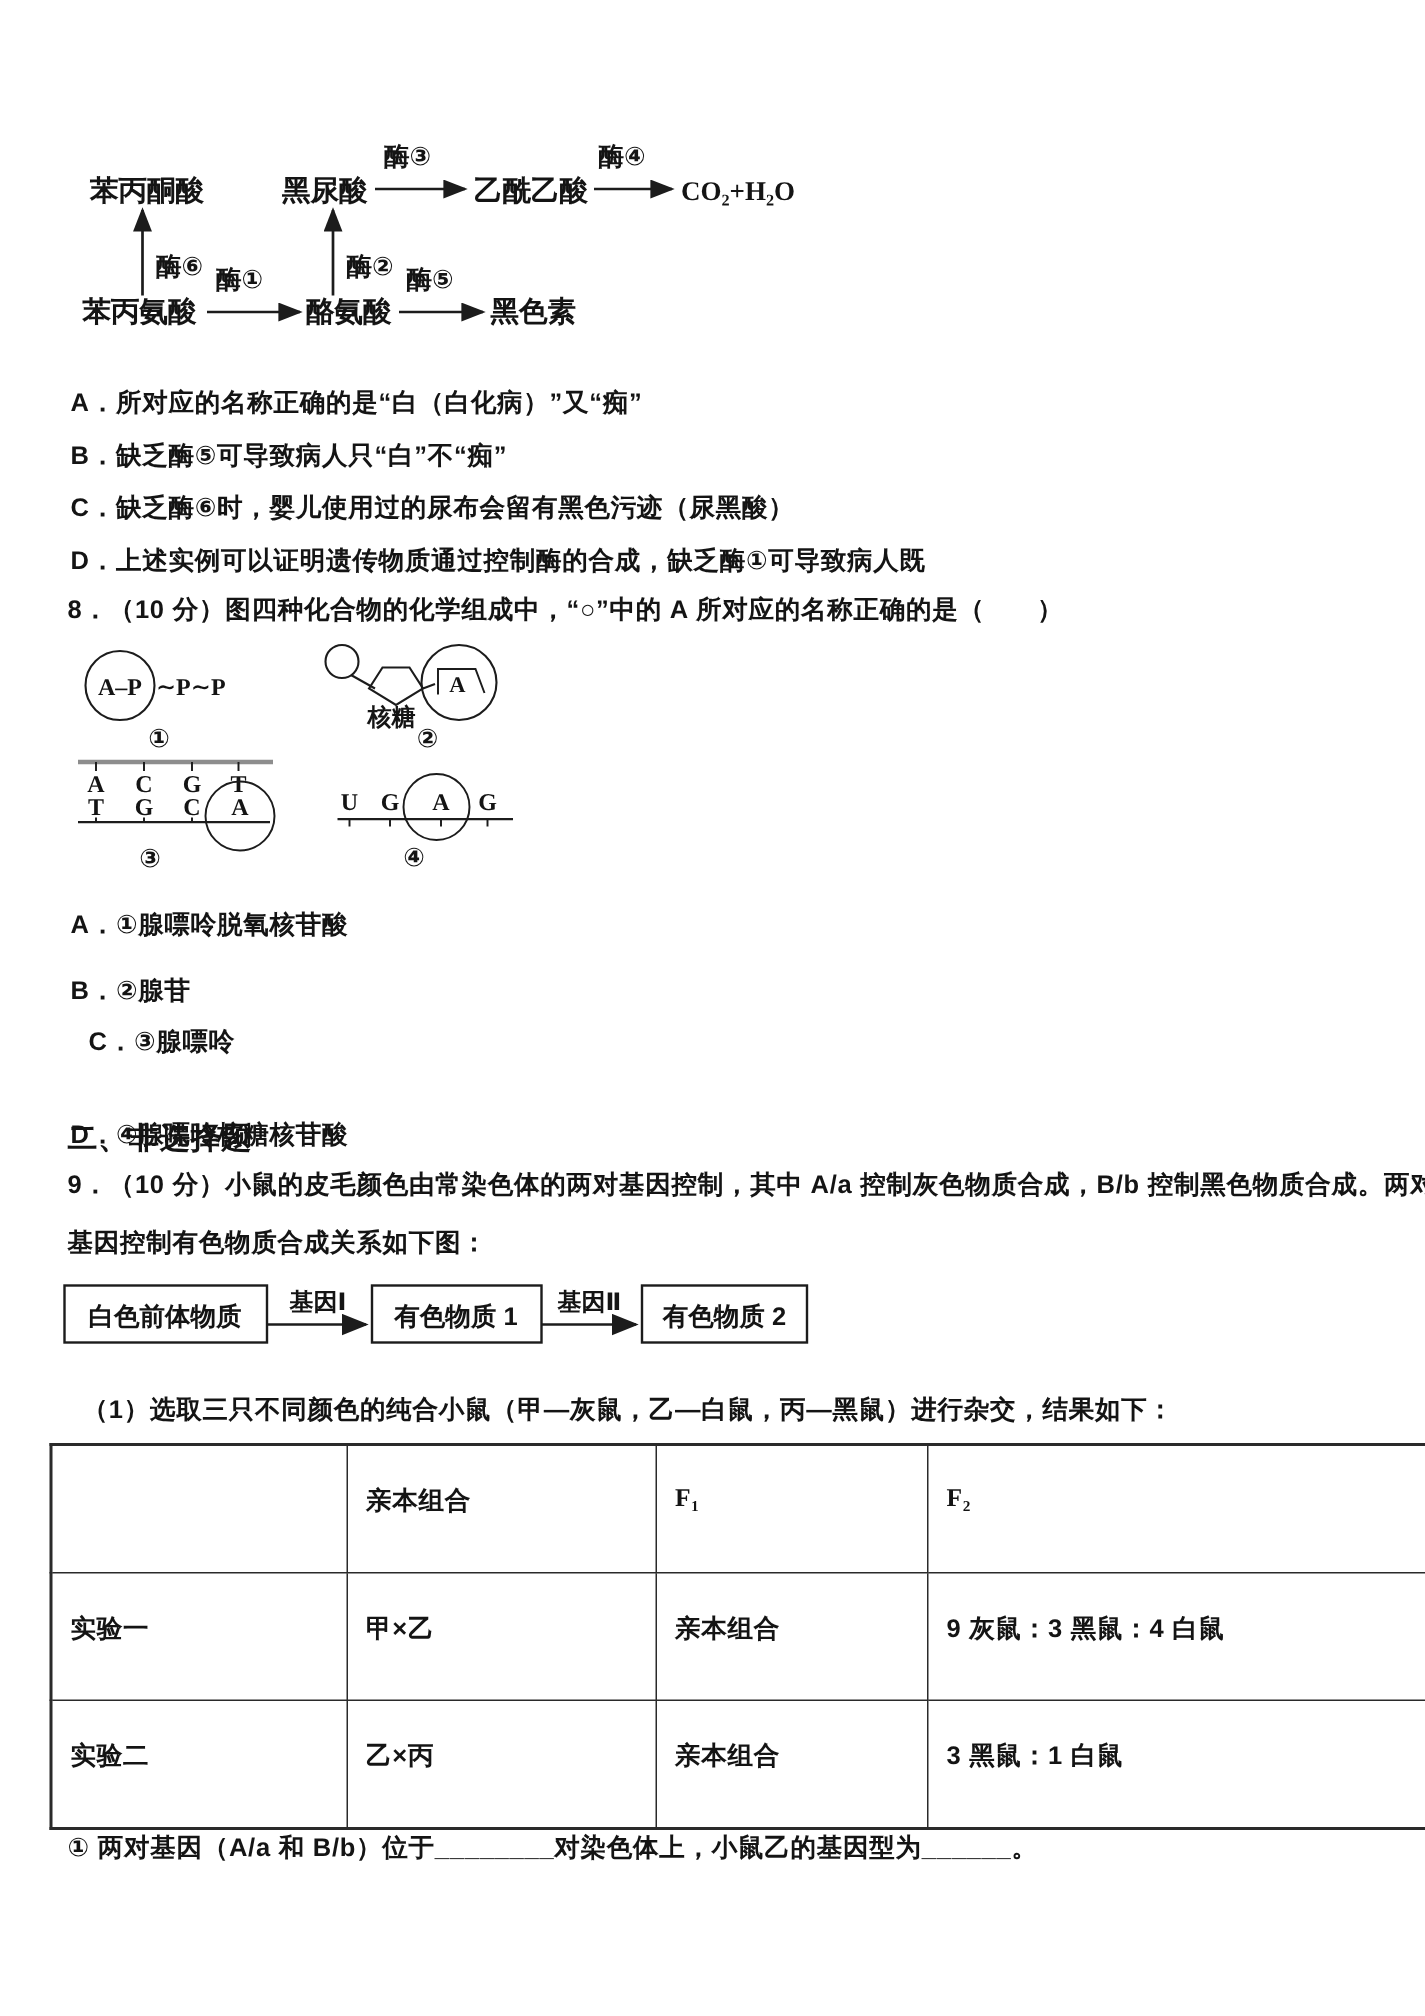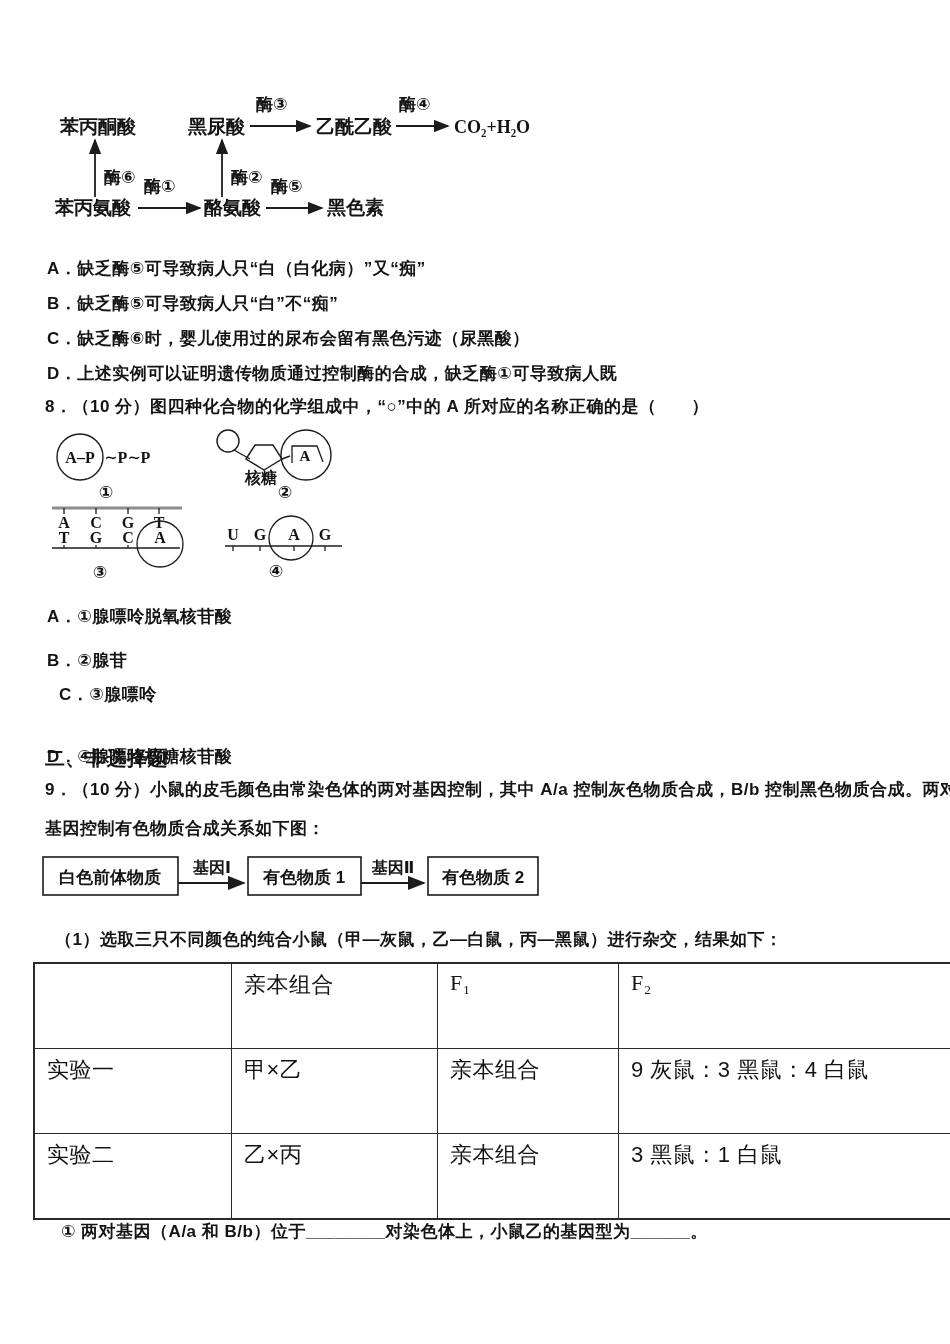--- a/index.html
+++ b/index.html
@@ -25,22 +25,22 @@
   table.cross{
     border-collapse:collapse;
     table-layout:fixed;
     width:872px;height:256px;
     border:2px solid #2a2a2a;
     background:#fff;
   }
   table.cross td{
     border:1.5px solid #2a2a2a;
     vertical-align:top;
-    padding:6px 10px 0 12px;
-    font-size:22px;font-weight:400;
+    padding:25px 10px 0 12px;
+    font-size:17px;font-weight:700;
     letter-spacing:0.5px;
     overflow:hidden;
   }
   .col1{width:174px;}.col2{width:183px;}.col3{width:158px;}.col4{width:357px;}
   .rowh{height:85px;}.row1{height:85px;}.row2{height:86px;}
   .fsub{font-family:"Liberation Serif","DejaVu Serif",serif;font-weight:700;}
 </style>
 </head>
 <body>
 
@@ -67,21 +67,21 @@
 
   <text class="svg-cn" x="5" y="119" font-size="19">苯丙氨酸</text>
   <line x1="88" y1="113" x2="150" y2="113" stroke="#1c1c1c" stroke-width="1.8" marker-end="url(#ah)"></line>
   <text class="svg-cn" x="94" y="97" font-size="17">酶①</text>
   <text class="svg-cn" x="154" y="119" font-size="19">酪氨酸</text>
   <line x1="216" y1="113" x2="272" y2="113" stroke="#1c1c1c" stroke-width="1.8" marker-end="url(#ah)"></line>
   <text class="svg-cn" x="221" y="97" font-size="17">酶⑤</text>
   <text class="svg-cn" x="277" y="119" font-size="19">黑色素</text>
 </svg>
 
-<div class="abs txt" style="left:47px;top:257px;">A．缺乏酶⑤可导致病人只“白（白化病）”又“痴”</div>
+<div class="abs txt" style="left:47px;top:257px;">A．所对应的名称正确的是“白（白化病）”又“痴”</div>
 <div class="abs txt" style="left:47px;top:292px;">B．缺乏酶⑤可导致病人只“白”不“痴”</div>
 <div class="abs txt" style="left:47px;top:327px;">C．缺乏酶⑥时，婴儿使用过的尿布会留有黑色污迹（尿黑酸）</div>
 <div class="abs txt" style="left:47px;top:362px;">D．上述实例可以证明遗传物质通过控制酶的合成，缺乏酶①可导致病人既</div>
 
 <div class="abs txt" style="left:45px;top:395px;font-weight:600;">8．（10 分）图四种化合物的化学组成中，“○”中的 A 所对应的名称正确的是（　　）</div>
 
 <svg class="abs" style="left:40px;top:418px;" width="370" height="170" viewBox="0 0 370 170">
 
   <circle cx="40" cy="39" r="23" fill="none" stroke="#1c1c1c" stroke-width="1.4"></circle>
   <text class="svg-en" x="40" y="45" font-size="16" text-anchor="middle">A–P</text>
@@ -177,13 +177,13 @@
   </tr>
   <tr class="row2">
     <td>实验二</td>
     <td>乙×丙</td>
     <td>亲本组合</td>
     <td>3 黑鼠：1 白鼠</td>
   </tr>
 </tbody>
   </table>
 
-<div class="abs txt" style="left:45px;top:1220px;margin-left:16px;">① 两对基因（A/a 和 B/b）位于________对染色体上，小鼠乙的基因型为______。</div>
+<div class="abs txt" style="left:45px;top:1220px;">① 两对基因（A/a 和 B/b）位于________对染色体上，小鼠乙的基因型为______。</div>
 
 </body></html>

